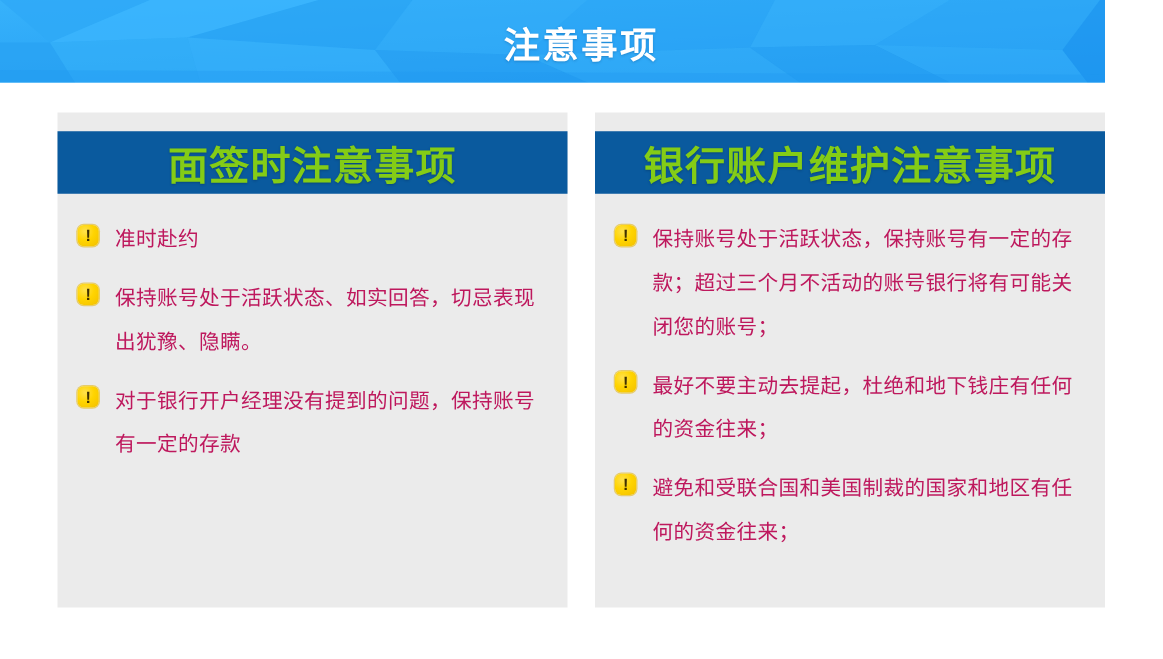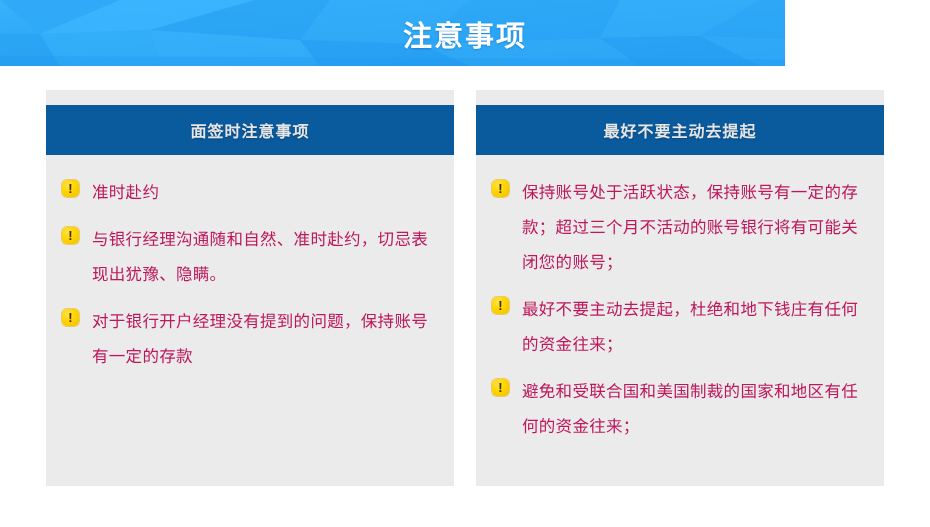--- a/index.html
+++ b/index.html
@@ -20,21 +20,21 @@
     width: 930px;
     height: 527px;
     background: #ffffff;
   }
 
   
   .banner {
     position: absolute;
     left: 0;
     top: 0;
-    width: 785px;
+    width: 884px;
     height: 66px;
     background: #2eaaf7;
     overflow: hidden;
   }
   .banner-poly {
     position: absolute;
     left: 0;
     top: 0;
     width: 930px;
     height: 66px;
@@ -80,22 +80,22 @@
   .panel-header {
     margin-top: 15px;
     height: 50px;
     background: #0a5a9e;
     display: flex;
     align-items: center;
     justify-content: center;
     flex: 0 0 auto;
   }
   .panel-header-text {
-    color: #e5e5e5;
-    font-size: 16px;
+    color: #84cc16;
+    font-size: 32px;
     font-weight: bold;
     letter-spacing: 1px;
     text-shadow: 0 1px 2px rgba(0,0,0,0.22);
     white-space: nowrap;
   }
 
   .panel-body {
     padding: 20px 22px 10px 16px;
     flex: 1 1 auto;
   }
@@ -177,34 +177,34 @@
       </div>
       <div class="panel-body">
 
         <div class="list-item">
           <span class="warn-icon">!</span>
           <span class="item-text">准时赴约</span>
         </div>
 
         <div class="list-item">
           <span class="warn-icon">!</span>
-          <span class="item-text">与银行经理沟通随和自然、准时赴约，切忌表现出犹豫、隐瞒。</span>
+          <span class="item-text">保持账号处于活跃状态、如实回答，切忌表现出犹豫、隐瞒。</span>
         </div>
 
         <div class="list-item">
           <span class="warn-icon">!</span>
           <span class="item-text">对于银行开户经理没有提到的问题，保持账号有一定的存款</span>
         </div>
 
       </div>
     </div>
 
     <div class="panel panel-right">
       <div class="panel-header">
-        <span class="panel-header-text">最好不要主动去提起</span>
+        <span class="panel-header-text">银行账户维护注意事项</span>
       </div>
       <div class="panel-body">
 
         <div class="list-item">
           <span class="warn-icon">!</span>
           <span class="item-text">保持账号处于活跃状态，保持账号有一定的存款；超过三个月不活动的账号银行将有可能关闭您的账号；</span>
         </div>
 
         <div class="list-item">
           <span class="warn-icon">!</span>

